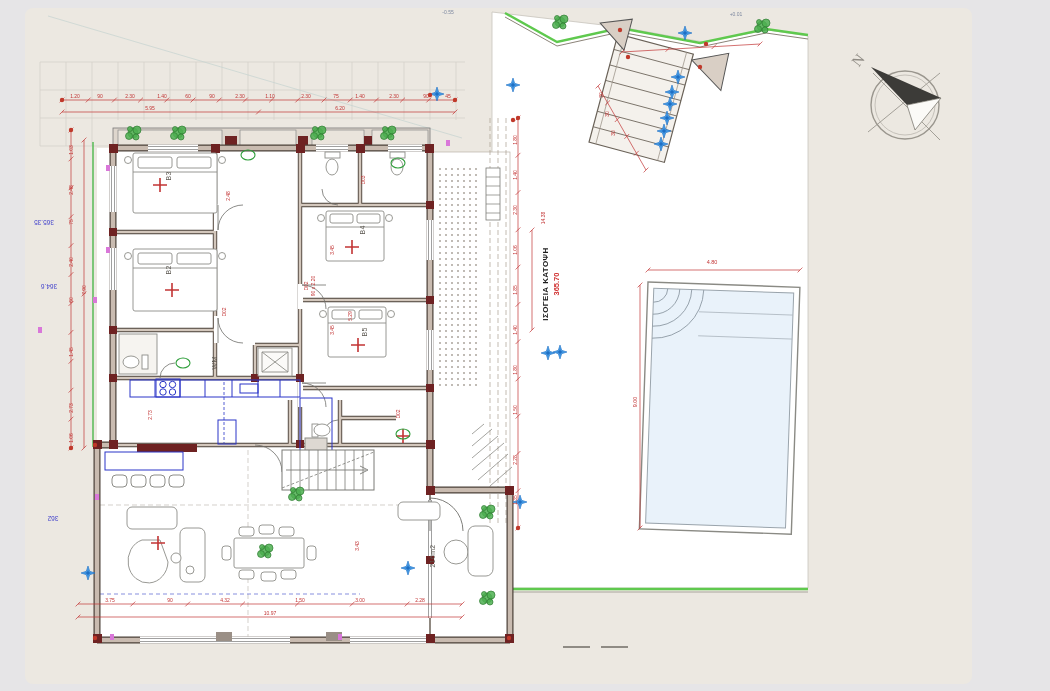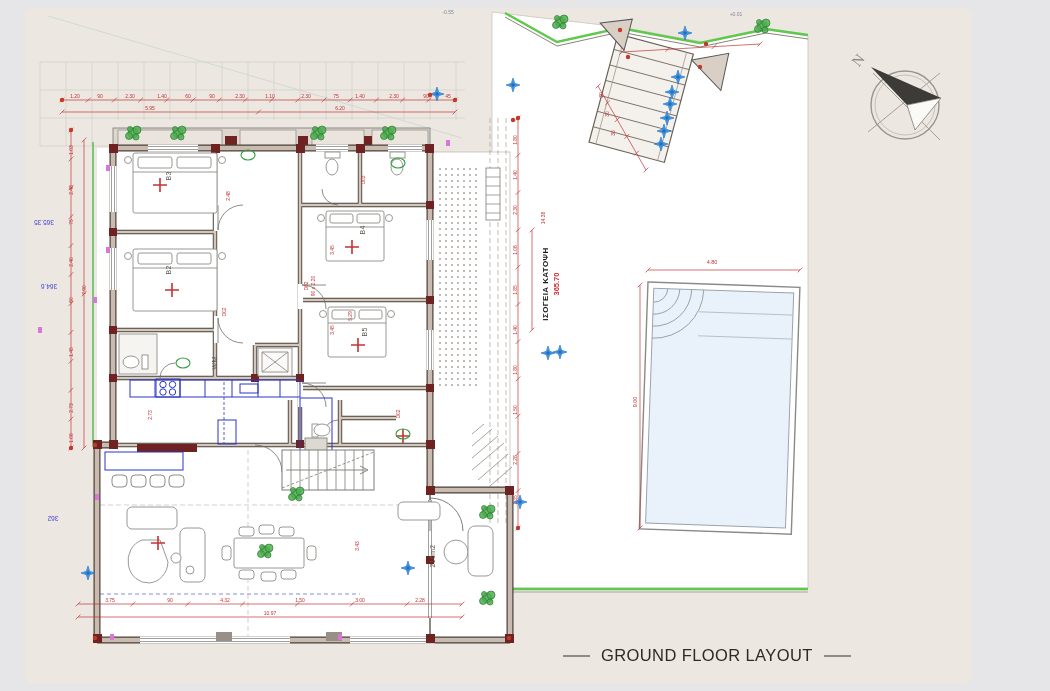--- a/index.html
+++ b/index.html
@@ -633,16 +633,15 @@
       <span class="lbl misc" style="left: 736px; top: 14px;">+0.01</span>
     </div>
 
   <div id="caption">
     <span class="greek">ΙΣΟΓΕΙΑ ΚΑΤΟΨΗ</span>
     <span class="level">365.70</span>
   </div>
 
   <div id="title-block">
     <span class="title-dash"></span>
-    <span id="title-text">GROUND FLOOR LAYOUT</span>
     <span class="title-dash"></span>
   </div>
 </div>
 
 </body></html>

